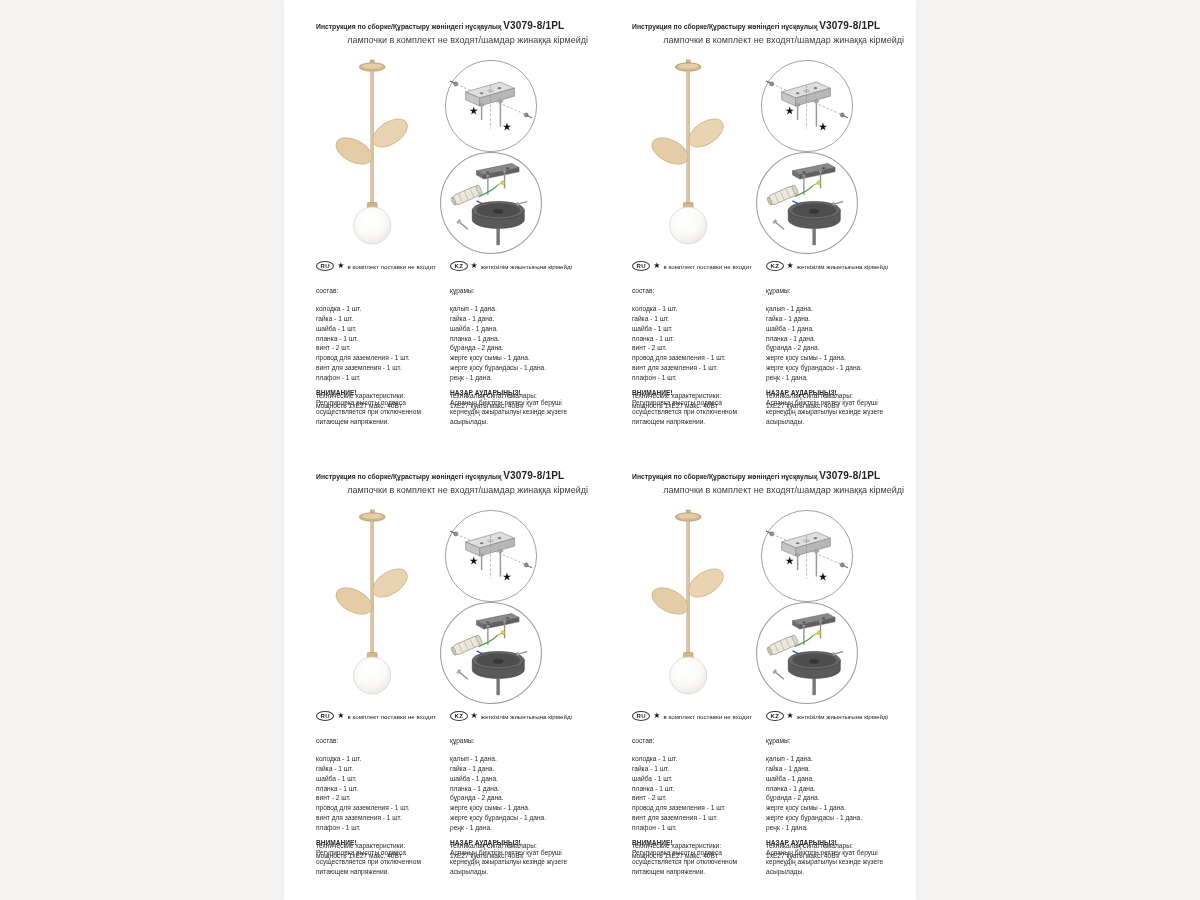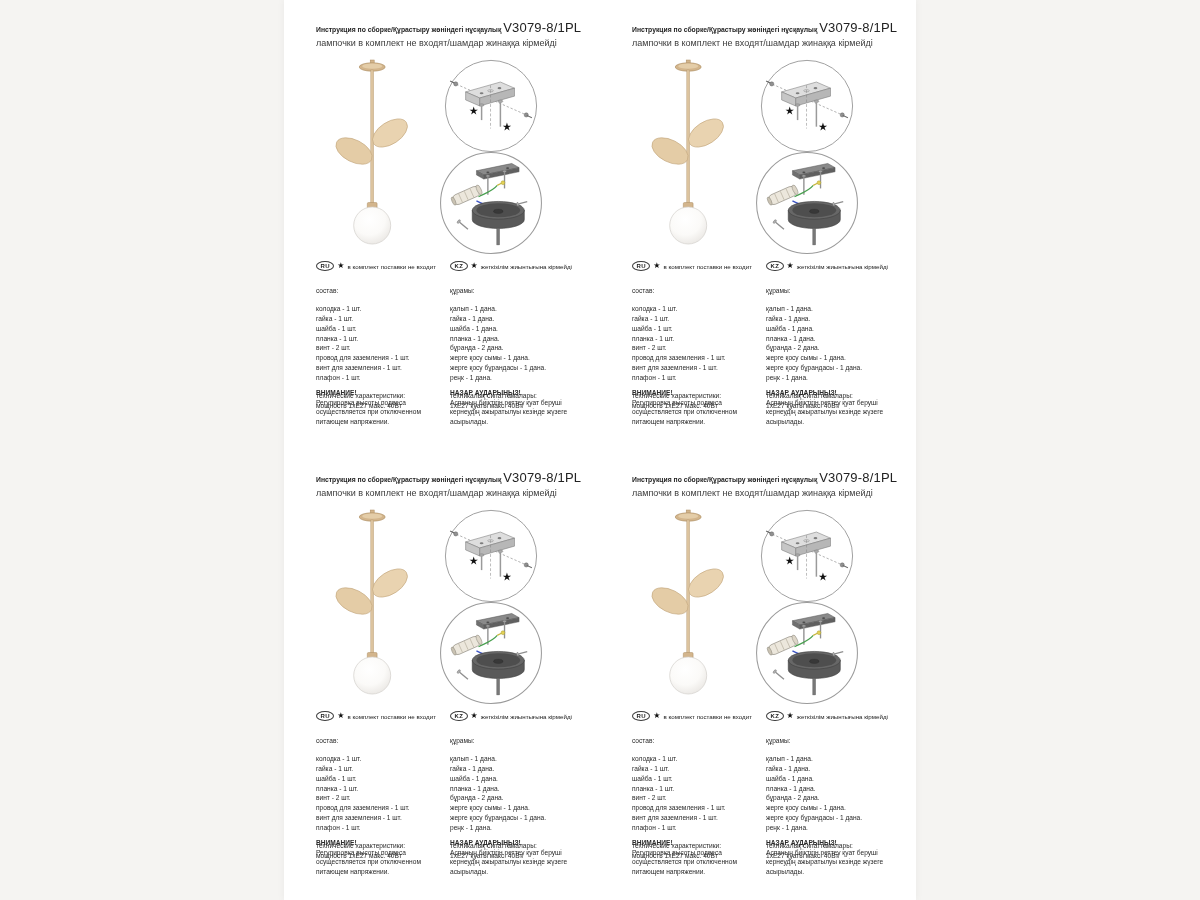--- a/index.html
+++ b/index.html
@@ -17,22 +17,22 @@
     background: #ffffff;
     display: grid;
     grid-template-columns: 316px 316px;
     grid-template-rows: 450px 450px;
     box-shadow: 0 0 8px rgba(0,0,0,0.05);
   }
   .quadrant { position: relative; width: 316px; height: 450px; }
 
   .q-header { position: absolute; left: 32px; top: 20px; width: 272px; line-height: 1.25; }
   .t1 { font-size: 6.8px; font-weight: bold; color: #222; white-space: nowrap; }
-  .t1 .model { font-size: 13px; font-weight: normal; letter-spacing: 0.2px; }
-  .t2 { font-size: 9px; color: #3c3c3c; margin-top: 2px; white-space: nowrap; }
+  .t1 .model { font-size: 10px; font-weight: bold; letter-spacing: 0.2px; }
+  .t2 { font-size: 9px; color: #3c3c3c; margin-top: 2px; white-space: nowrap; text-align: right; }
 
   .q-lamp    { position: absolute; left: 45px;  top: 53px; }
   .q-circle1 { position: absolute; left: 160px; top: 59px; }
   .q-circle2 { position: absolute; left: 155px; top: 151px; }
 
   .q-legend-ru { position: absolute; left: 32px;  top: 261px; }
   .q-legend-kz { position: absolute; left: 166px; top: 261px; }
   .legend-row { display: flex; align-items: center; gap: 3px; font-size: 6.2px; color: #222; }
   .badge {
     display: inline-block;

